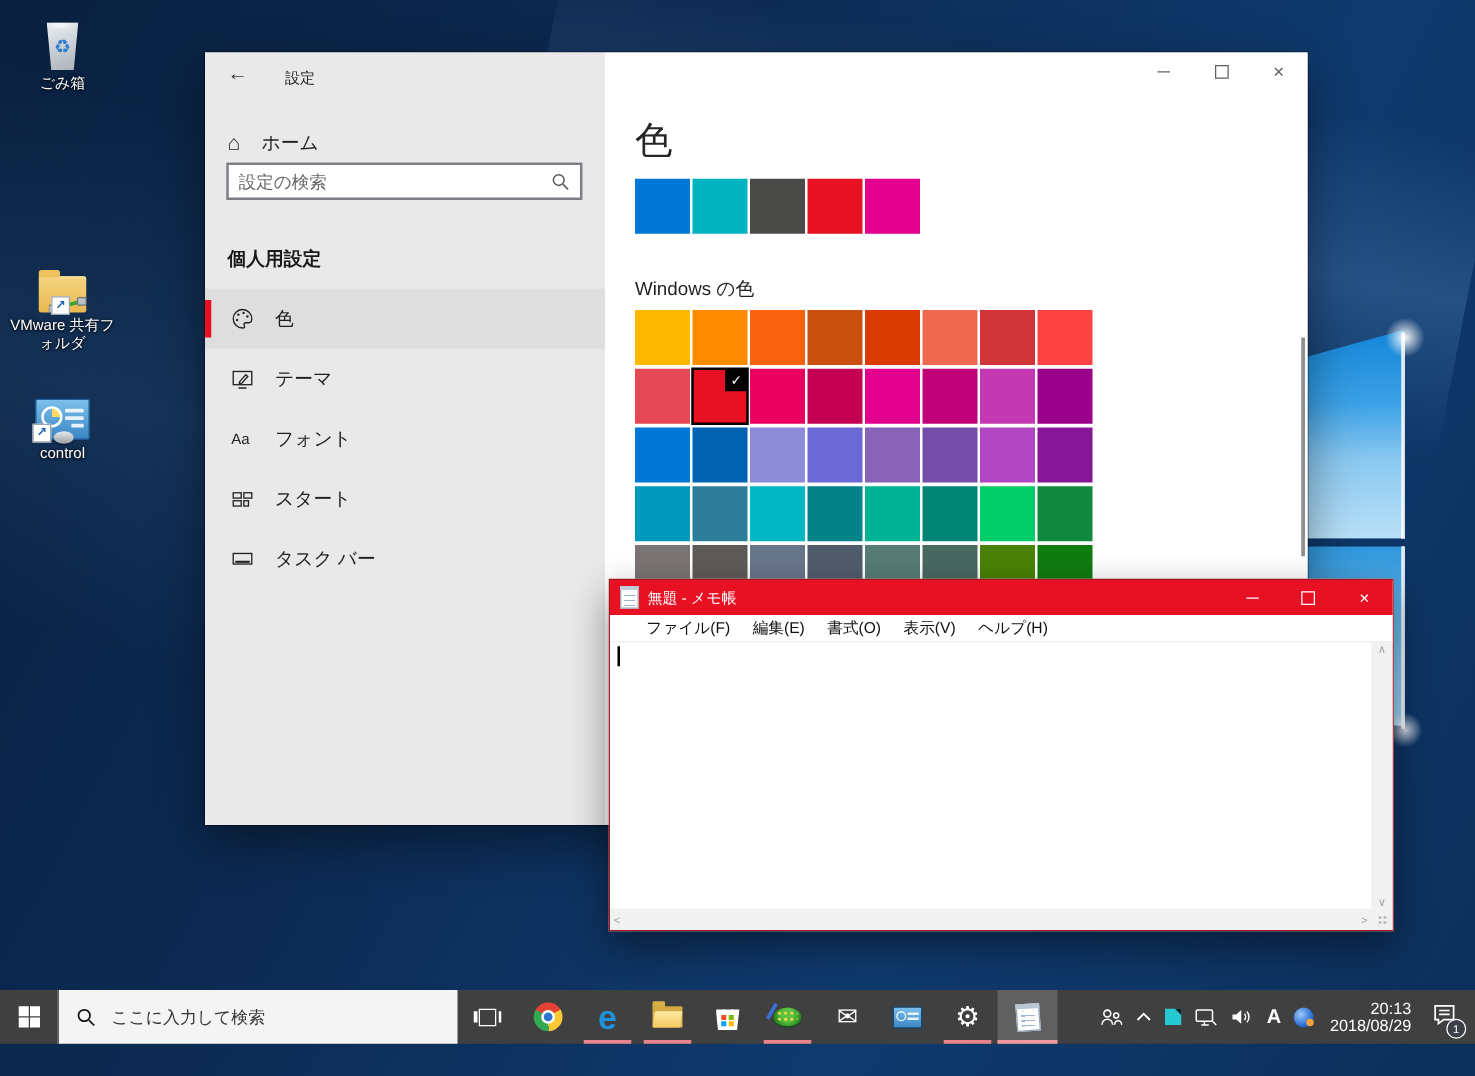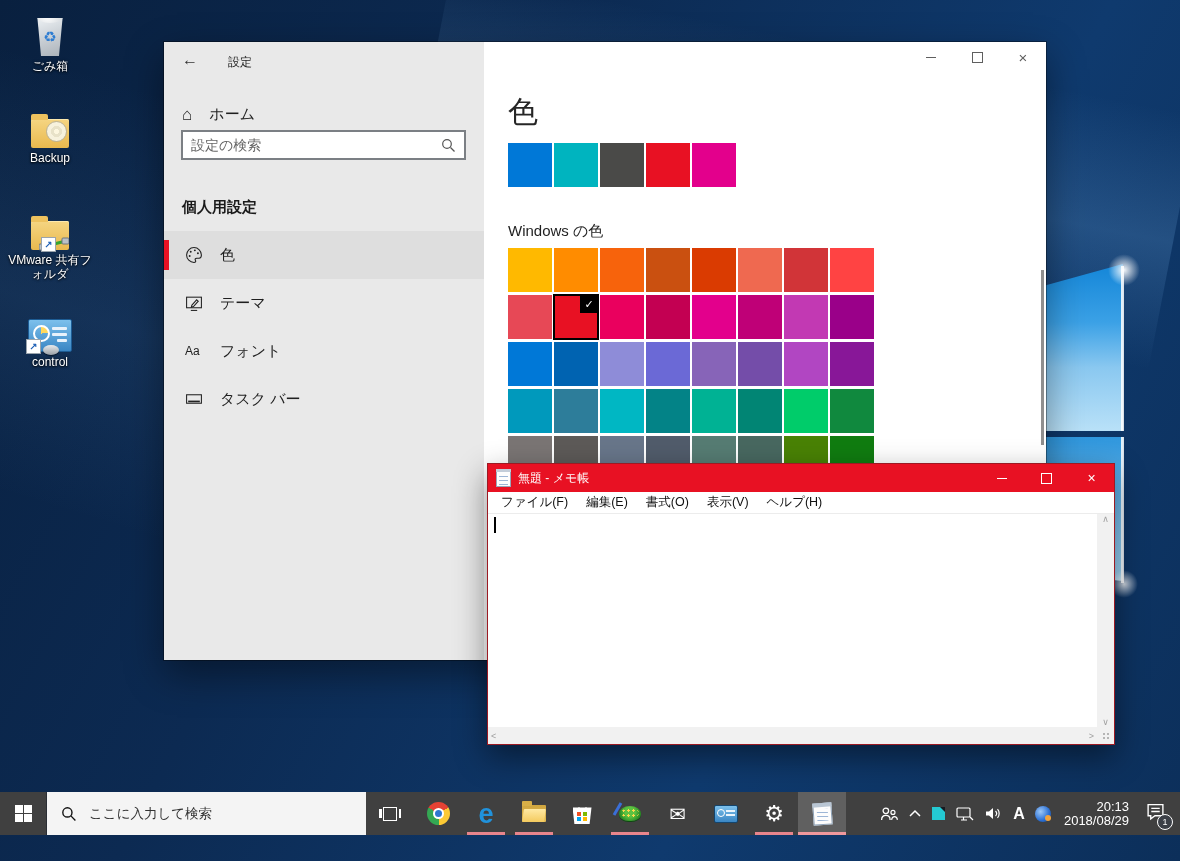--- a/index.html
+++ b/index.html
@@ -87,21 +87,21 @@
     box-sizing:border-box;box-shadow:0 12px 30px rgba(0,0,0,.45);}
   #np-titlebar{position:absolute;left:0;top:0;right:0;height:28px;background:#e81123;display:flex;align-items:center;}
   .np-doc{width:13px;height:16px;background:#fdfdfd;border:1px solid #98a7ba;margin:0 7px 0 8px;position:relative;
     background-image:repeating-linear-gradient(180deg,transparent 0 3px,#9db6d6 3px 4px);background-size:9px 100%;background-position:2px 3px;background-repeat:no-repeat;}
   .np-doc:before{content:"";position:absolute;top:-1px;left:-1px;right:-1px;height:3px;background:#c3cdd9;}
   #np-title{flex:1;color:#fff;font-size:12px;}
   .np-cap{width:45px;height:28px;display:flex;align-items:center;justify-content:center;color:#fff;}
   .np-cap .bar{width:10px;height:1px;background:#fff;}
   .np-cap .box{width:9px;height:9px;border:1px solid #fff;}
   .np-cap.x{font-size:14px;}
-  #np-menubar{position:absolute;left:0;top:28px;right:0;height:22px;background:#fff;display:flex;align-items:center;padding-left:4px;border-bottom:1px solid #ececec;box-sizing:border-box;}
+  #np-menubar{position:absolute;left:0;top:28px;right:0;height:22px;background:#fff;display:flex;align-items:center;padding-left:20px;border-bottom:1px solid #ececec;box-sizing:border-box;}
   .mi{font-size:12.5px;color:#111;padding:0 9px;}
   #np-client{position:absolute;left:0;top:50px;right:17px;bottom:17px;background:#fff;}
   #np-caret{position:absolute;left:6px;top:3px;width:2px;height:16px;background:#000;}
   #np-vscroll{position:absolute;top:50px;right:0;width:17px;bottom:17px;background:#f1f1f1;display:flex;flex-direction:column;justify-content:space-between;align-items:center;}
   #np-hscroll{position:absolute;left:0;bottom:0;right:17px;height:17px;background:#f1f1f1;display:flex;justify-content:space-between;align-items:center;padding:0 3px;box-sizing:border-box;}
   .sc-arrow{color:#9f9f9f;font-size:9px;line-height:10px;}
   #np-grip{position:absolute;right:0;bottom:0;width:17px;height:17px;background:#f1f1f1;}
   #np-grip i{position:absolute;right:3px;bottom:3px;width:9px;height:9px;
     background-image:radial-gradient(#b5b5b5 1px,transparent 1.2px);background-size:4px 4px;display:block;}
   
@@ -178,28 +178,20 @@
 
   <div class="dicon" style="top:8px">
     <div class="art">
       <div class="bin-body">
           <div class="bin-paper"></div>
           <span class="bin-sym">♻</span>
         </div>
     </div>
     <div class="lbl">ごみ箱</div>
   </div>
-  <div class="dicon" style="top:100px">
-    <div class="art">
-      <div class="folder">
-          <div class="disc"></div>
-        </div>
-    </div>
-    <div class="lbl">Backup</div>
-  </div>
   <div class="dicon" style="top:202px">
     <div class="art">
       <div class="folder">
         <svg class="cable" width="30" height="16" viewBox="0 0 30 16">
           <path d="M3 11 L27 5" stroke="#35a52f" stroke-width="3" fill="none"></path>
           <rect x="0" y="8" width="7" height="6" rx="1" fill="#b9c0c6" stroke="#6d757c"></rect>
           <rect x="23" y="2" width="7" height="6" rx="1" fill="#b9c0c6" stroke="#6d757c"></rect>
         </svg>
         <div class="sc-badge">
             <span>↗</span>
@@ -259,20 +251,31 @@
                 <rect x="1.5" y="3" width="14" height="10" fill="none" stroke="#222"></rect>
                 <path d="M5.5 15.5h6" stroke="#222"></path>
                 <path d="M6.5 10.5 11 5.5l1.5 1.3-4.5 5-2 .7z" fill="none" stroke="#222"></path>
               </svg>
           </span>
           <span class="nlbl">テーマ</span>
         </div>
         <div class="nav-item">
           <span class="nicon" style="font-size:12px;color:#222">Aa</span>
           <span class="nlbl">フォント</span>
+        </div>
+        <div class="nav-item">
+          <span class="nicon">
+            <svg width="18" height="18" viewBox="0 0 17 17">
+                <rect x="1.5" y="4" width="6" height="4" fill="none" stroke="#222"></rect>
+                <rect x="9.5" y="4" width="6" height="4" fill="none" stroke="#222"></rect>
+                <rect x="1.5" y="10" width="6" height="4" fill="none" stroke="#222"></rect>
+                <rect x="9.5" y="10" width="3.5" height="4" fill="none" stroke="#222"></rect>
+              </svg>
+          </span>
+          <span class="nlbl">スタート</span>
         </div>
         <div class="nav-item">
           <span class="nicon">
             <svg width="18" height="18" viewBox="0 0 17 17">
                 <rect x="1.5" y="4.5" width="14" height="8" fill="none" stroke="#222"></rect>
                 <rect x="3" y="10" width="11" height="1.6" fill="#222"></rect>
               </svg>
           </span>
           <span class="nlbl">タスク バー</span>
         </div>

